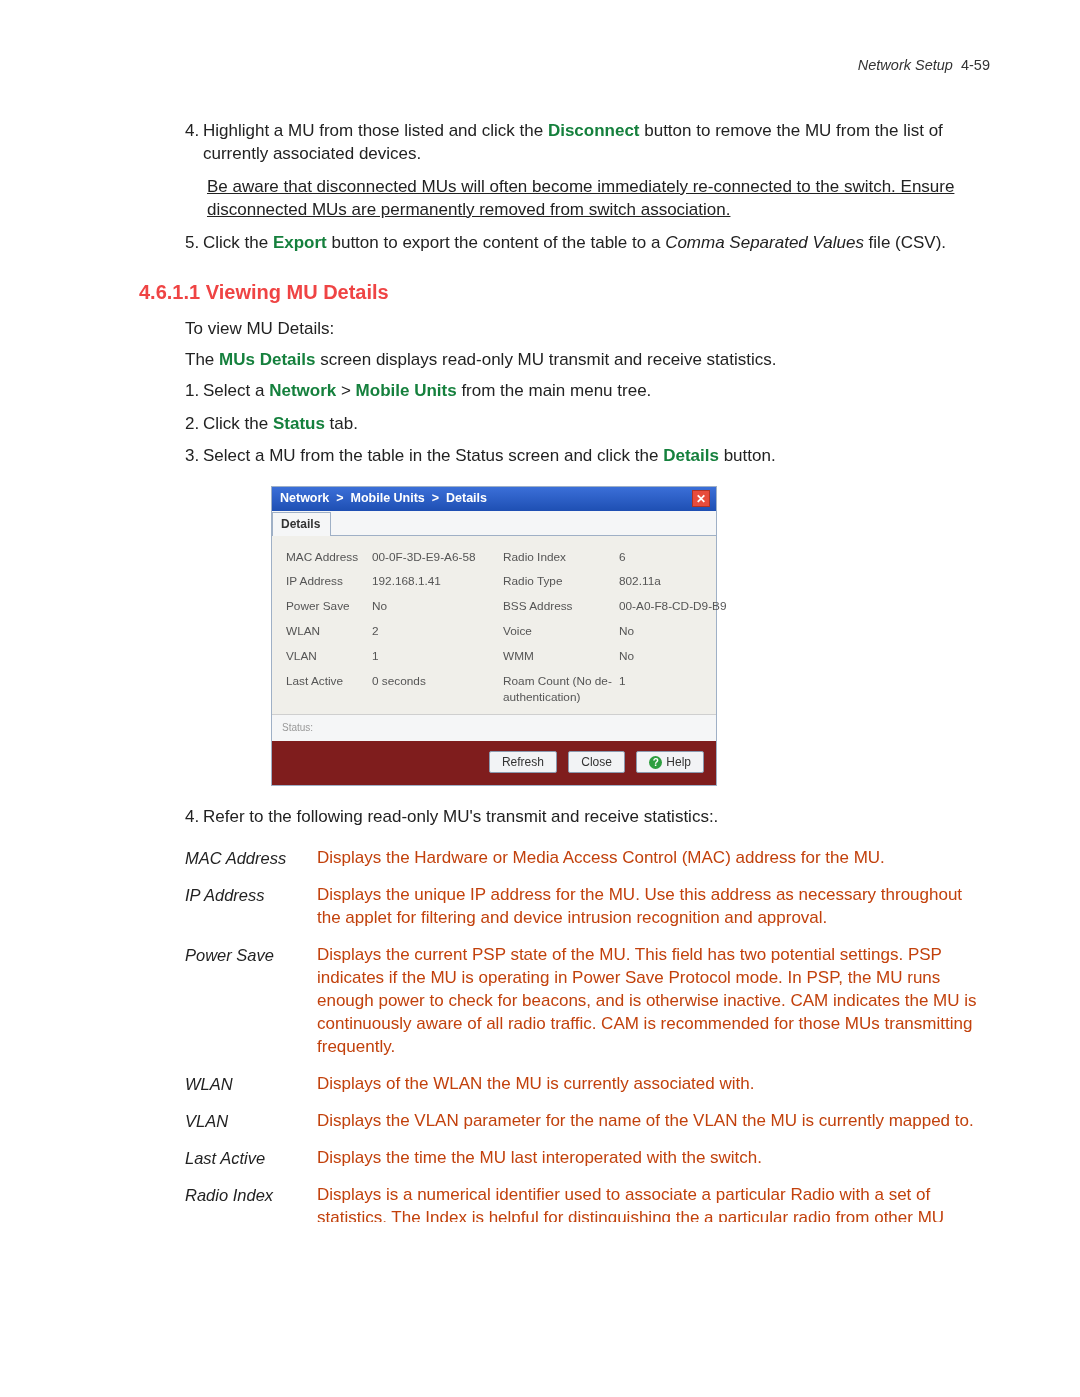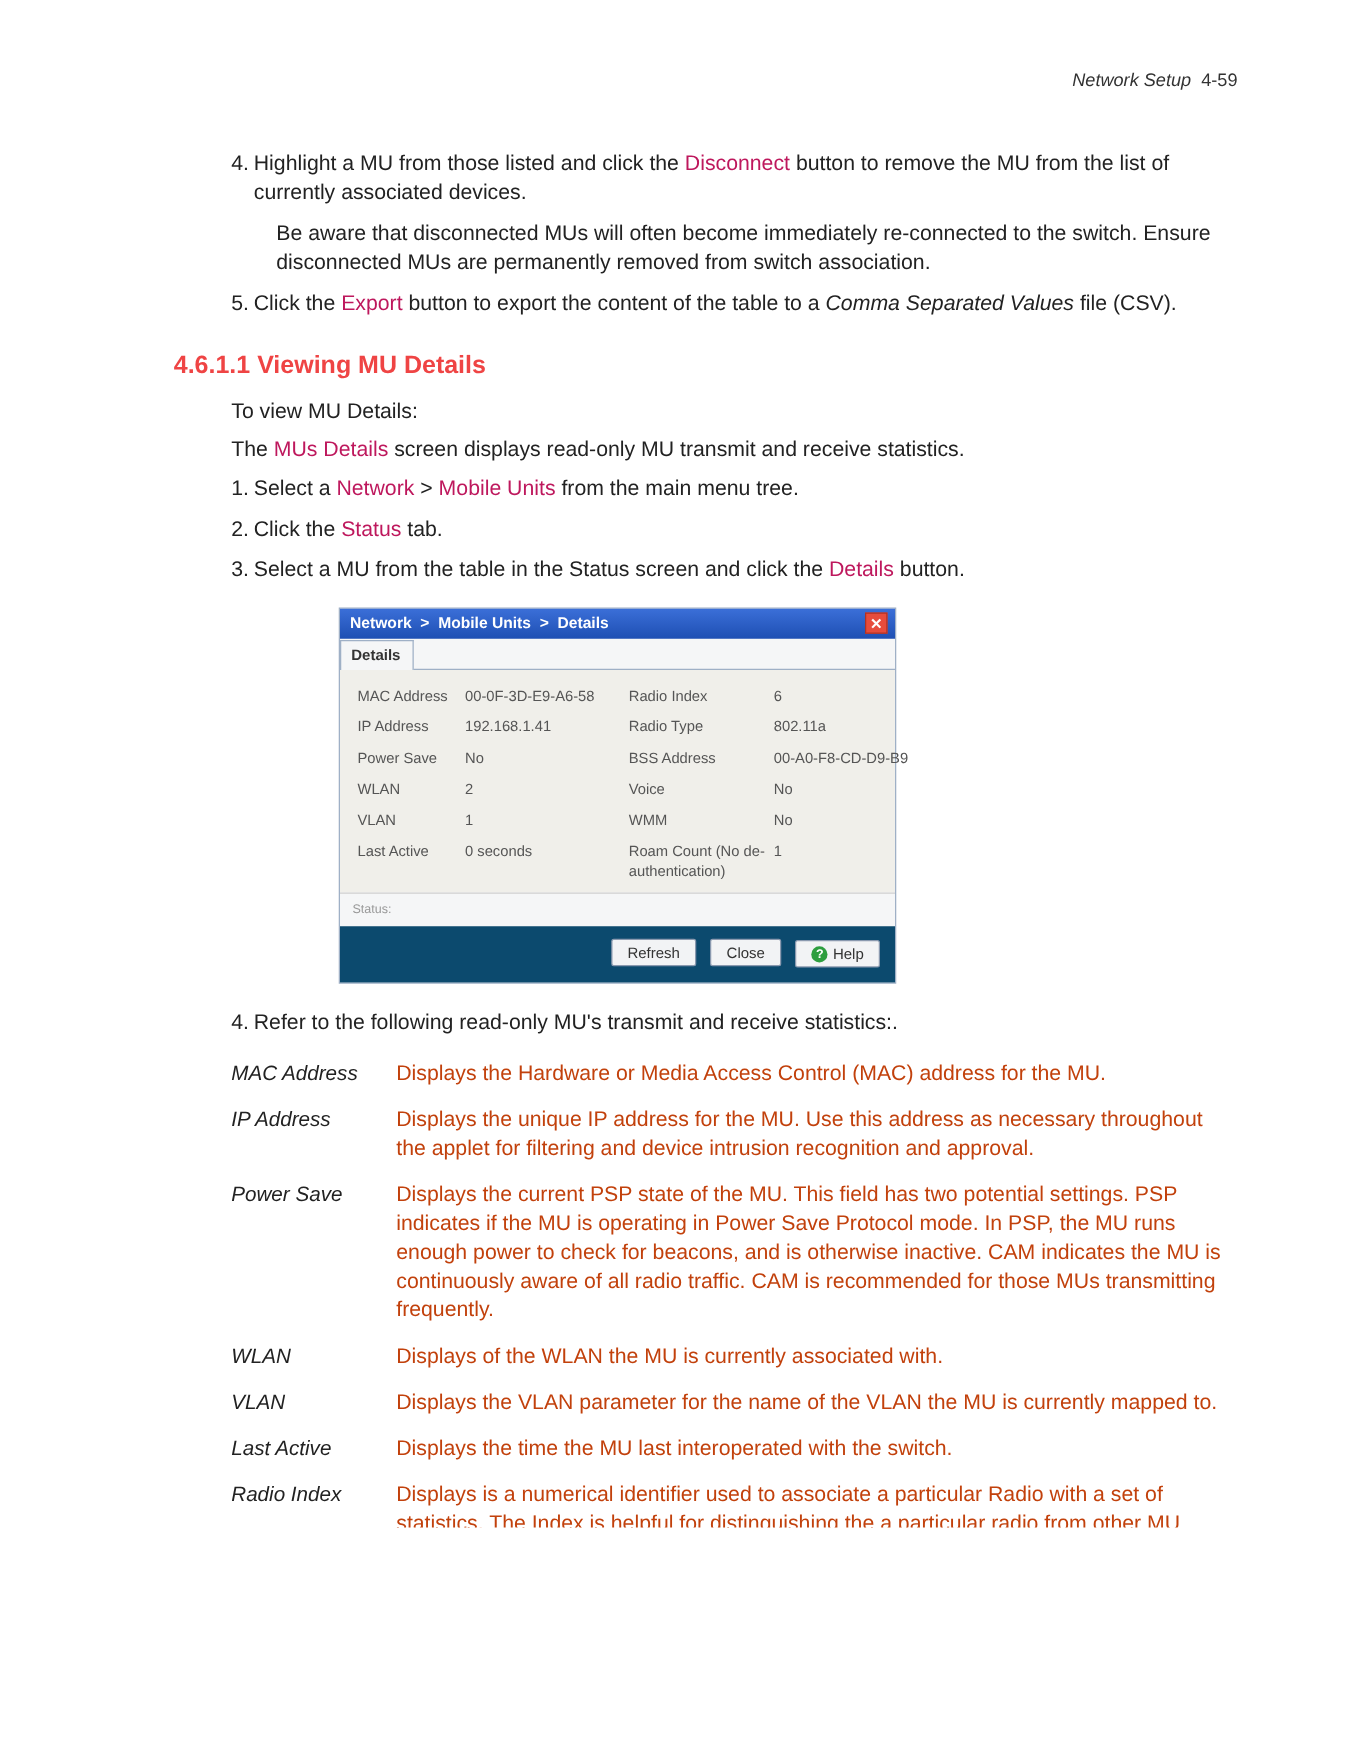--- a/index.html
+++ b/index.html
@@ -35,22 +35,22 @@
   ol.mainlist > li {
     position: relative;
     padding-left: 18px;
     margin-bottom: 10px;
   }
   ol.mainlist > li > .num {
     position: absolute;
     left: 0;
     top: 0;
   }
-  .indent { margin-left: 18px; margin-top: 10px; margin-bottom: 10px; }
-  .bold-link { font-weight: normal; color: #be185d; }
+  .indent { margin-left: 4px; margin-top: 10px; margin-bottom: 10px; text-decoration: underline; }
+  .bold-link { font-weight: bold; color: #15803d; }
   .italic { font-style: italic; }
   h3.sec {
     font-size: 20px;
     font-weight: bold;
     margin: 24px 0 12px -46px;
     color: #ef4444;
   }
   .para { margin: 8px 0; }
 
   
@@ -112,21 +112,21 @@
   }
   .details-grid div { white-space: pre-wrap; }
   .status-row {
     border-top: 1px solid #CFCFCF;
     padding: 6px 10px;
     font-size: 10px;
     color: #999;
     background: #F5F6F7;
   }
   .btn-row {
-    background: #0c4a6e;
+    background: #7f1d1d;
     padding: 10px 12px 12px 12px;
     text-align: right;
   }
   .btn {
     display: inline-flex;
     align-items: center;
     gap: 4px;
     border: 1px solid #8A99AF;
     background: #F2F3F5;
     padding: 2px 12px;

